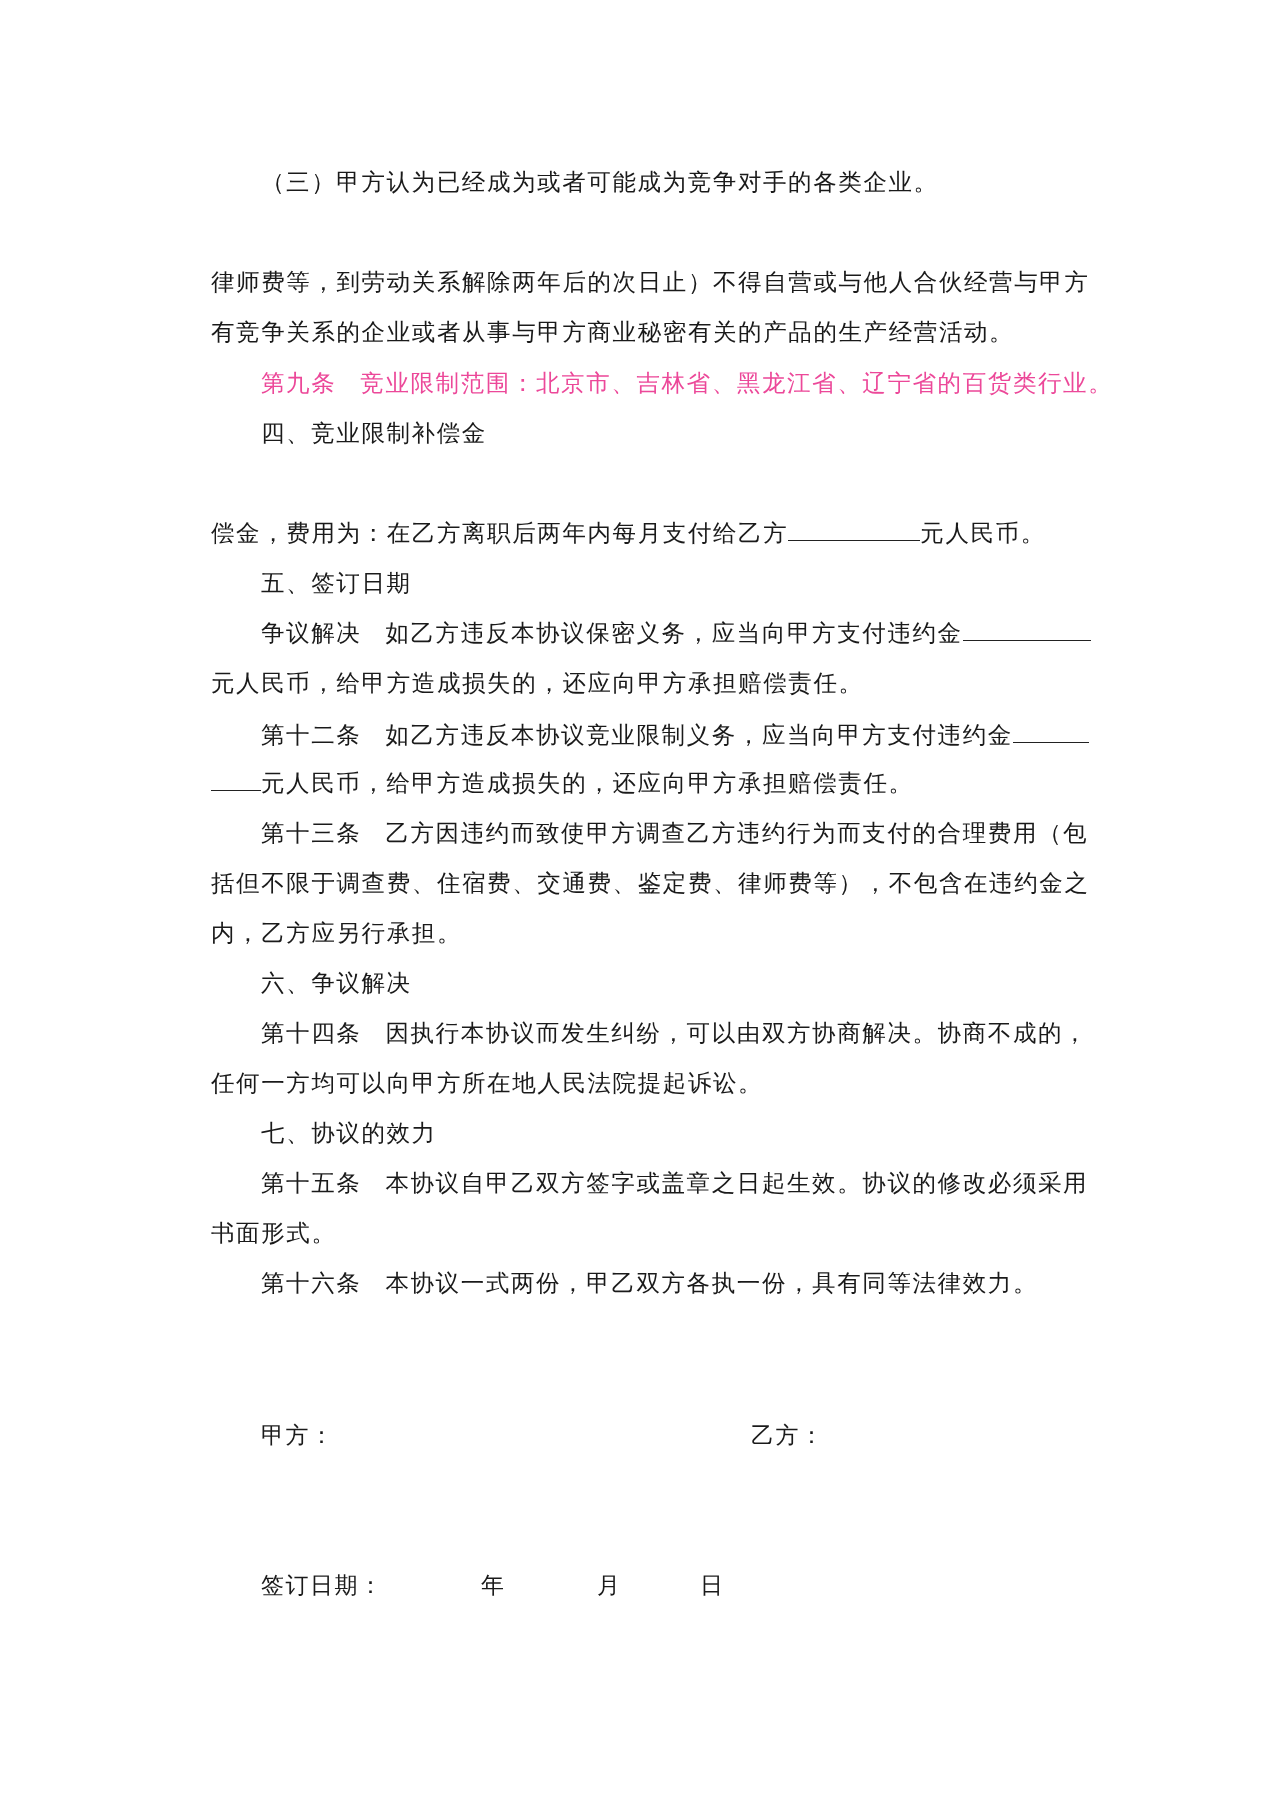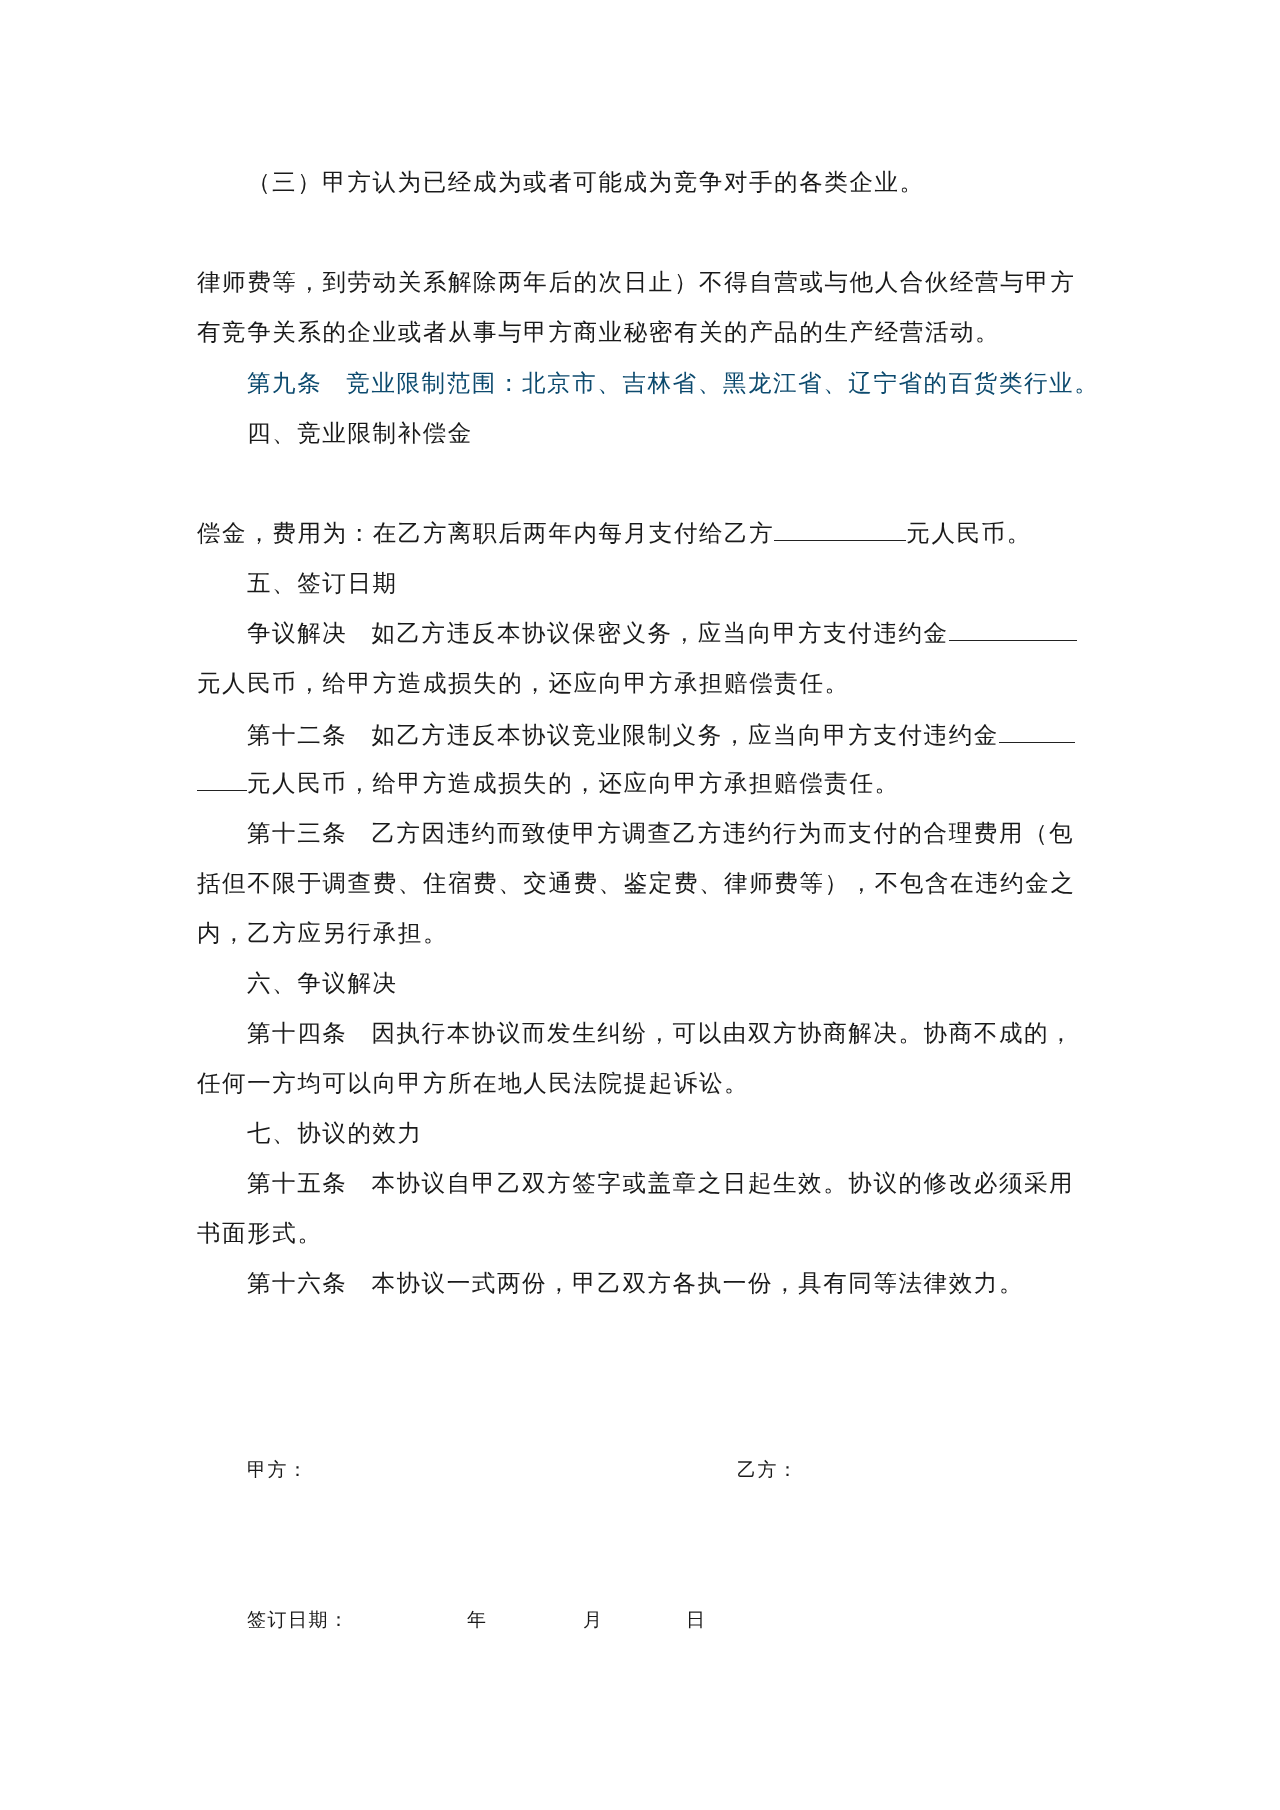--- a/index.html
+++ b/index.html
@@ -1,25 +1,25 @@
 <!DOCTYPE html>
 <html><head>
 <meta charset="utf-8">
 <style>
   html, body { margin: 0; padding: 0; background: #ffffff; }
   body { width: 1280px; height: 1810px; position: relative; overflow: hidden;
          font-family: "DejaVu Serif", "Liberation Serif", serif; color: #1a1a1a; }
-  .page { position: absolute; left: 0; top: 0; width: 1068px; height: 1810px; background: #fff; }
+  .page { position: absolute; left: 14px; top: 0; width: 1068px; height: 1810px; background: #fff; }
   .line { position: absolute; left: 197px; white-space: nowrap; font-size: 23.5px; line-height: 30px;
           letter-spacing: 1.6px; }
   .indent { left: 247px; }
-  .red { color: #0c4a6e; }
+  .red { color: #ec4899; }
   .blank { display: inline-block; border-bottom: 1.5px solid #222; height: 22px; vertical-align: baseline; }
   .gap { display: inline-block; width: 24px; }
-  .sig { position: absolute; font-size: 19px; line-height: 30px; letter-spacing: 1.5px; white-space: nowrap; margin-top: 34px; }
+  .sig { position: absolute; font-size: 23px; line-height: 30px; letter-spacing: 1.5px; white-space: nowrap; }
 </style>
 </head>
 <body>
 
 <div class="page">
 
   <div class="line indent" style="top:167px">
     <span>（三）甲方认为已经成为或者可能成为竞争对手的各类企业。</span>
   </div>
 

